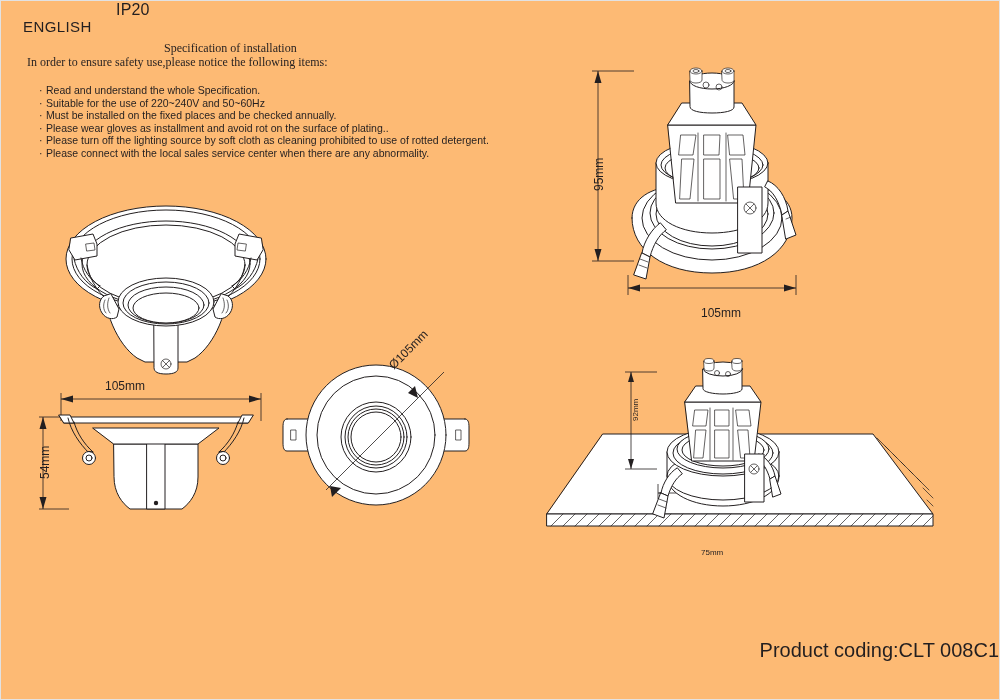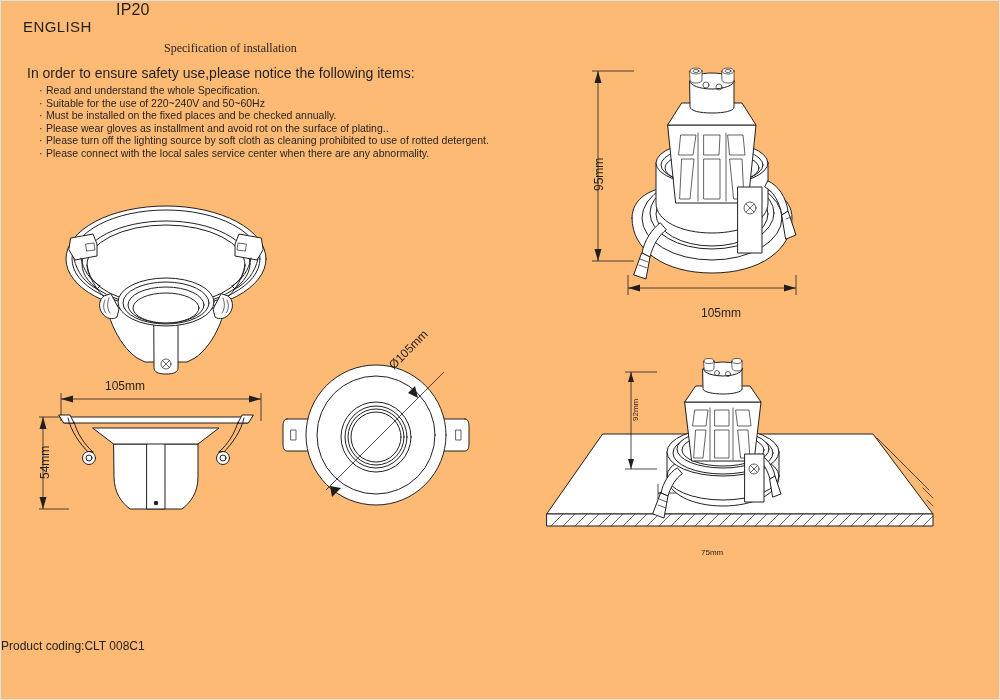--- a/index.html
+++ b/index.html
@@ -37,22 +37,23 @@
   #spec-title {
     position: absolute;
     left: 163px;
     top: 40px;
     font-size: 12px;
     font-family: Liberation Serif, serif;
   }
   #spec-intro {
     position: absolute;
     left: 26px;
-    top: 64px;
-    font-size: 14px;
+    top: 54px;
+    font-size: 12px;
+    font-family: Liberation Serif, serif;
   }
   #bullet-list {
     position: absolute;
     left: 22px;
     top: 67px;
     margin: 16px;
     padding: 0;
     list-style: none;
     font-size: 10.5px;
     line-height: 12.6px;
@@ -64,22 +65,22 @@
     display: inline-block;
     width: 7px;
   }
 
   
   #product-coding {
     position: absolute;
     left: 0;
     right: 0;
     top: 638px;
-    text-align: left;
-    font-size: 12px;
+    text-align: right;
+    font-size: 20px;
   }
 
   
   .drawing {
     position: absolute;
   }
   .drawing svg {
     display: block;
     overflow: visible;
   }

